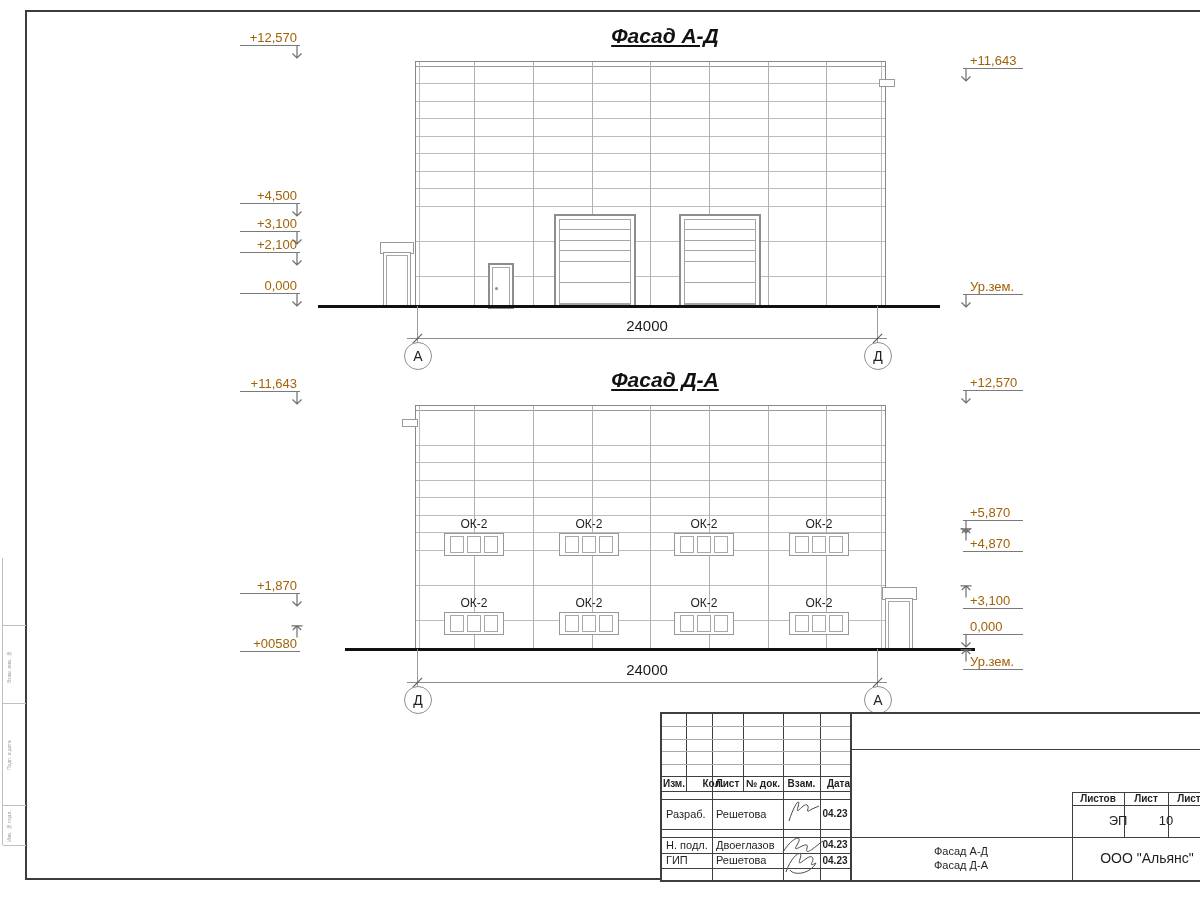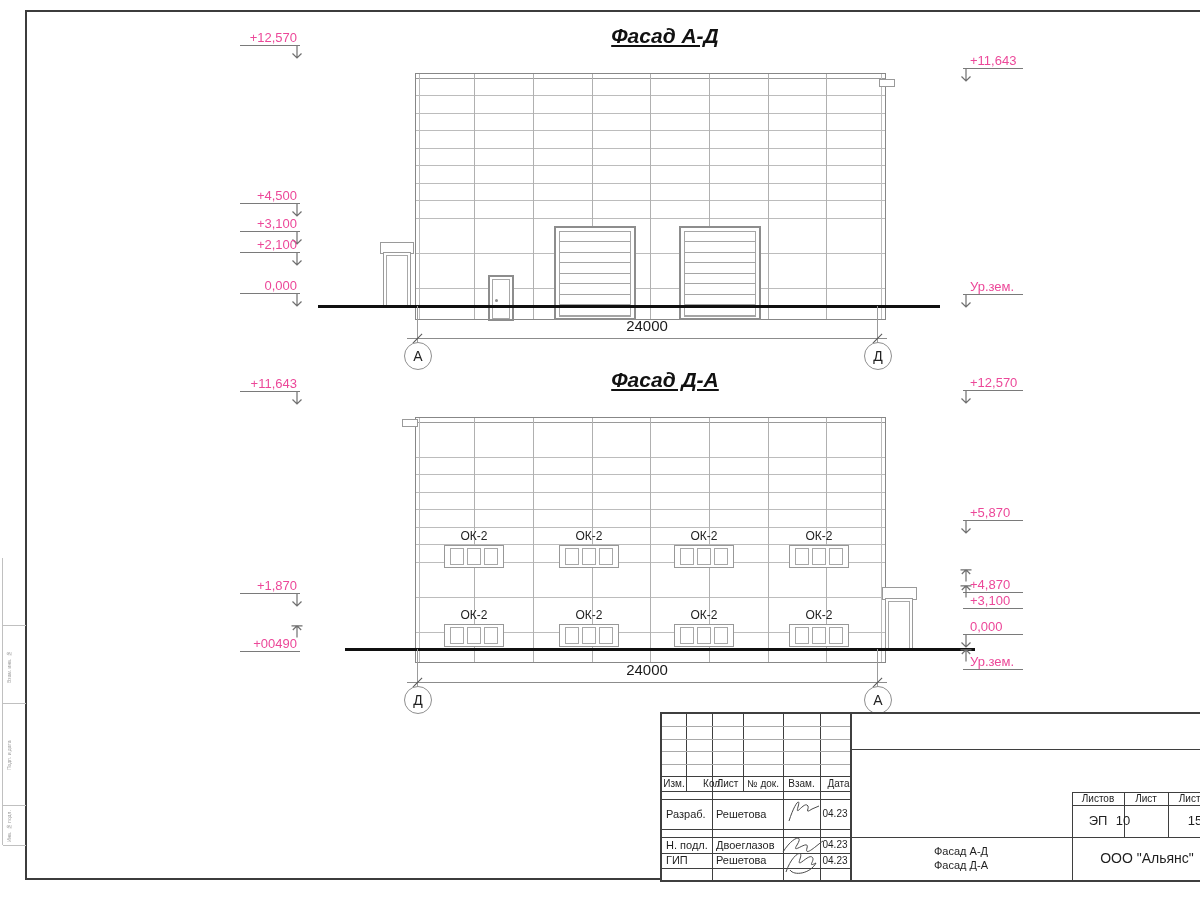--- a/index.html
+++ b/index.html
@@ -3,21 +3,21 @@
 <meta charset="utf-8">
 <style>
   html,body{margin:0;padding:0;background:#e8e8e8;}
   .sheet{position:relative;width:1200px;height:900px;background:#ffffff;overflow:hidden;
          font-family:"Liberation Sans",sans-serif;color:#1f1f1f;}
   
   .frame{position:absolute;left:25px;top:10px;width:1192px;height:866px;border:2px solid #3c3c3c;}
   
   .bld{position:absolute;border:1px solid #878787;background-color:#fff;
        background-image:repeating-linear-gradient(180deg,transparent 0px,transparent 16.5px,#bcbcbc 16.5px,#bcbcbc 17.5px);
-       background-position:0 5px;margin-top:12px;}
+       background-position:0 5px;}
   .vcol{position:absolute;top:0;bottom:0;width:1px;background:#b0b0b0;}
   .wall-in{position:absolute;top:0;bottom:0;width:1px;background:#bdbdbd;}
   .parapet{position:absolute;left:0;right:0;top:4px;height:1px;background:#9a9a9a;}
   .ground{position:absolute;height:3px;background:#101010;}
   
   .gate{position:absolute;background:#fff;border:2px solid #8d8d8d;}
   .gate-in{position:absolute;left:3px;right:3px;top:3px;bottom:1px;border:1px solid #a5a5a5;
            background-image:repeating-linear-gradient(180deg,transparent 0px,transparent 9.5px,#a5a5a5 9.5px,#a5a5a5 10.5px);}
   .door{position:absolute;background:#fff;border:2px solid #8d8d8d;}
   .door-in{position:absolute;left:2px;right:2px;top:2px;bottom:0;border:1px solid #a8a8a8;}
@@ -30,35 +30,35 @@
   
   .dimline{position:absolute;height:1px;background:#8c8c8c;}
   .extline{position:absolute;width:1px;background:#9b9b9b;}
   .tick{position:absolute;width:13px;height:1px;background:#555;transform:rotate(-45deg);}
   .dimtxt{position:absolute;width:120px;text-align:center;font-size:15px;color:#1a1a1a;}
   .bubble{position:absolute;width:26px;height:26px;border:1px solid #8f8f8f;border-radius:50%;
           text-align:center;line-height:26px;font-size:14px;color:#222;background:#fff;}
   .ftitle{position:absolute;width:300px;text-align:center;font-size:21px;font-style:italic;
           font-weight:600;color:#111;text-decoration:underline;}
   
-  .lvl{position:absolute;width:60px;height:16px;font-size:13px;color:#ec4899;}
+  .lvl{position:absolute;width:60px;height:16px;font-size:13px;color:#a16207;}
   .lvl .t{display:block;height:15px;line-height:15px;border-bottom:1px solid #7a7a7a;
           text-align:right;padding:0 3px;}
   .lvl.la .t{text-align:left;padding-left:7px;}
   .lvl svg{position:absolute;width:12px;height:13px;stroke:#6f6f6f;fill:none;stroke-width:1.2;}
   .lvl.dr svg{right:-3px;top:16px;}
   .lvl.dl svg{left:-3px;top:16px;}
   .lvl.ur svg{right:-3px;top:-11px;}
   .lvl.ul svg{left:-3px;top:-8px;}
   
   .tb{position:absolute;left:660px;top:712px;width:560px;height:166px;border:2px solid #3f3f3f;background:#fff;}
   .tl{position:absolute;background:#3f3f3f;}
   .tll{position:absolute;background:#a9a9a9;}
   .tb .cell{position:absolute;overflow:hidden;white-space:nowrap;}
-  .c10{font-size:10px;} .c11{font-size:11px;} .c13{font-size:13px;} .c14{font-size:14px;}
+  .c10{font-size:10px;font-weight:bold;} .c11{font-size:11px;} .c13{font-size:13px;padding-left:20px;} .c14{font-size:14px;}
   .ctr{text-align:center;}
   .tb svg{position:absolute;stroke:#4a4a4a;fill:none;stroke-width:1;}
   
   .lm{position:absolute;left:2px;top:558px;width:23px;height:287px;border-left:1px solid #c0c0c0;}
   .lm .div{position:absolute;left:0;right:0;height:1px;background:#c0c0c0;}
   .lm .rl{position:absolute;left:3px;width:14px;color:#9b9b9b;font-size:5px;
           writing-mode:vertical-rl;transform:rotate(180deg);text-align:center;}
 </style>
 </head>
 <body>
@@ -251,39 +251,39 @@
         <path d="M6 0 L6 12 M1.5 7.5 L6 12 L10.5 7.5"></path>
       </svg>
   </div>
   <div class="lvl dr" style="left:240px;top:578px">
     <span class="t">+1,870</span>
     <svg viewBox="0 0 12 13">
         <path d="M6 0 L6 12 M1.5 7.5 L6 12 L10.5 7.5"></path>
       </svg>
   </div>
   <div class="lvl ur" style="left:240px;top:636px">
-    <span class="t">+00490</span>
+    <span class="t">+00580</span>
     <svg viewBox="0 0 12 13">
         <path d="M0.5 0.8 L11.5 0.8 M6 0.8 L6 12.5 M1.8 5 L6 0.8 L10.2 5"></path>
       </svg>
   </div>
 
   <div class="lvl dl la" style="left:963px;top:375px">
     <span class="t">+12,570</span>
     <svg viewBox="0 0 12 13">
         <path d="M6 0 L6 12 M1.5 7.5 L6 12 L10.5 7.5"></path>
       </svg>
   </div>
   <div class="lvl dl la" style="left:963px;top:505px">
     <span class="t">+5,870</span>
     <svg viewBox="0 0 12 13">
         <path d="M6 0 L6 12 M1.5 7.5 L6 12 L10.5 7.5"></path>
       </svg>
   </div>
-  <div class="lvl ul la" style="left:963px;top:577px">
+  <div class="lvl ul la" style="left:963px;top:536px">
     <span class="t">+4,870</span>
     <svg viewBox="0 0 12 13">
         <path d="M0.5 0.8 L11.5 0.8 M6 0.8 L6 12.5 M1.8 5 L6 0.8 L10.2 5"></path>
       </svg>
   </div>
   <div class="lvl ul la" style="left:963px;top:593px">
     <span class="t">+3,100</span>
     <svg viewBox="0 0 12 13">
         <path d="M0.5 0.8 L11.5 0.8 M6 0.8 L6 12.5 M1.8 5 L6 0.8 L10.2 5"></path>
       </svg>
@@ -352,21 +352,21 @@
     </svg>
     <svg style="left:118px;top:118px;width:46px;height:46px" viewBox="0 0 46 46">
       <path d="M3 20 C13 4 24 2 17 13 C10 24 30 6 27 16 C24 26 38 12 43 9"></path>
       <path d="M6 40 C12 22 24 16 20 27 C16 38 28 22 32 25 C36 28 26 36 36 31 C30 42 14 44 10 38"></path>
     </svg>
 
     <div class="cell c10 ctr" style="left:410px;top:78px;width:52px;height:13px;line-height:13px">Листов</div>
     <div class="cell c10 ctr" style="left:462px;top:78px;width:44px;height:13px;line-height:13px">Лист</div>
     <div class="cell c10 ctr" style="left:506px;top:78px;width:54px;height:13px;line-height:13px">Листов</div>
     <div class="cell c13 ctr" style="left:410px;top:91px;width:52px;height:32px;line-height:32px">ЭП</div>
-    <div class="cell c13 ctr" style="left:439px;top:91px;width:44px;height:32px;line-height:32px">10</div>
+    <div class="cell c13 ctr" style="left:462px;top:91px;width:44px;height:32px;line-height:32px">10</div>
     <div class="cell c13 ctr" style="left:506px;top:91px;width:54px;height:32px;line-height:32px">15</div>
 
     <div class="cell ctr" style="left:188px;top:123px;width:222px;height:43px;padding-top:7px;box-sizing:border-box">
       <div class="c11" style="line-height:14px">Фасад А-Д</div>
       <div class="c11" style="line-height:14px">Фасад Д-А</div>
     </div>
     <div class="cell c14 ctr" style="left:410px;top:123px;width:150px;height:43px;line-height:43px">ООО "Альянс"</div>
   </div>
 
 </div>

